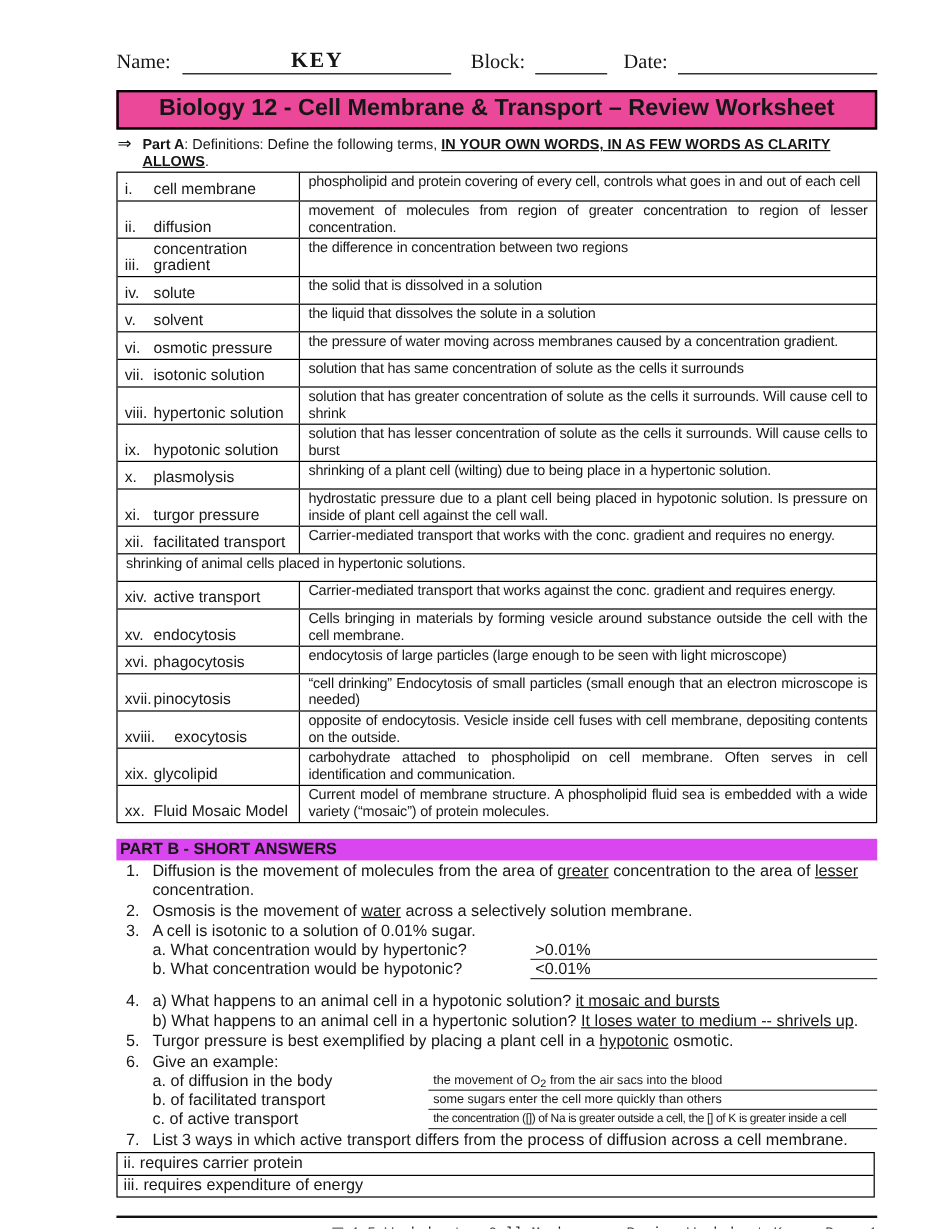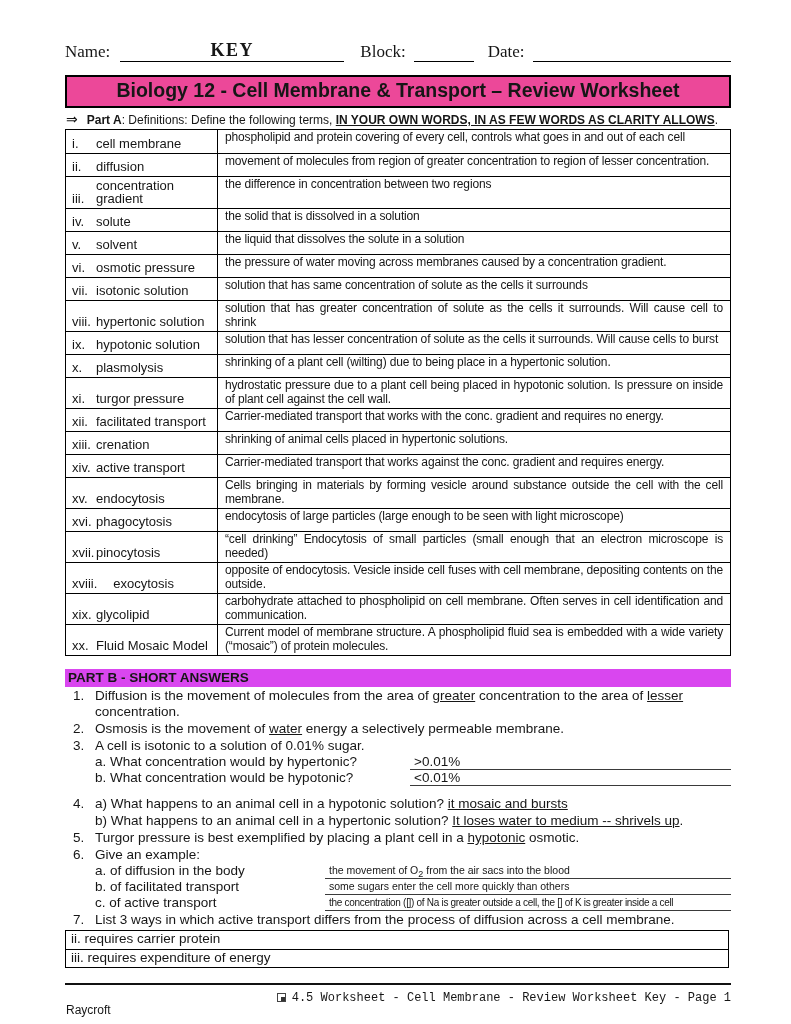--- a/index.html
+++ b/index.html
@@ -1,18 +1,18 @@
 <!DOCTYPE html>
 <html><head>
 <meta charset="utf-8">
 <style>
   * { box-sizing: border-box; margin: 0; padding: 0; }
   html,body { background:#ffffff; }
   body { width:791px; height:1024px; overflow:hidden; font-family:"Liberation Sans",sans-serif; color:#161616; }
-  .page { width:791px; height:836px; padding:36px 60px 0 65px; }
+  .page { width:791px; height:836px; padding:36px 60px 0 97px; }
 
   
   .hdr { display:flex; align-items:flex-end; font-family:"Liberation Serif",serif; font-size:17px; height:26px; }
   .hlabel { white-space:nowrap; }
   .hline { border-bottom:1.5px solid #000; height:24px; display:flex; align-items:flex-end; justify-content:center; }
   .name-line { width:224px; margin:0 16px 0 10px;text-align:right; }
   .key { font-weight:bold; font-size:18px; letter-spacing:1.5px; font-family:"Liberation Serif",serif; }
   .block-line { width:60px; margin:0 14px 0 8px; }
   .date-line { flex:1; margin-left:8px; }
 
@@ -163,24 +163,20 @@
         <div class="tc-def">hydrostatic pressure due to a plant cell being placed in hypotonic solution.  Is pressure on inside of plant cell against the cell wall.</div>
       </div>
     <div class="trow">
         <div class="tc-term">
           <span class="tnum">xii.</span>
           <span class="tterm">facilitated transport</span>
         </div>
         <div class="tc-def">Carrier-mediated transport that works with the conc. gradient and requires no energy.</div>
       </div>
     <div class="trow">
-        <div class="tc-term">
-          <span class="tnum">xiii.</span>
-          <span class="tterm">crenation</span>
-        </div>
         <div class="tc-def">shrinking of animal cells placed in hypertonic solutions.</div>
       </div>
     <div class="trow">
         <div class="tc-term">
           <span class="tnum">xiv.</span>
           <span class="tterm">active transport</span>
         </div>
         <div class="tc-def">Carrier-mediated transport that works against the conc. gradient and requires energy.</div>
       </div>
     <div class="trow">
@@ -229,21 +225,21 @@
 
   <div class="partb-head">PART B - SHORT ANSWERS</div>
 
   <div class="q">
     <span class="qnum">1.</span>
     <div class="qtext"><span>Diffusion is the movement of molecules from the area of </span><span class="u">greater</span><span> concentration to the area of </span><span class="u">lesser</span><span> concentration.</span></div>
   </div>
 
   <div class="q">
     <span class="qnum">2.</span>
-    <div class="qtext"><span>Osmosis is the movement of </span><span class="u">water</span><span> energy a selectively permeable membrane.</span></div>
+    <div class="qtext"><span>Osmosis is the movement of </span><span class="u">water</span><span> across a selectively solution membrane.</span></div>
   </div>
 
   <div class="q">
     <span class="qnum">3.</span>
     <div class="qtext">A cell is isotonic to a solution of 0.01% sugar.</div>
   </div>
   <div class="sub">
     <span class="sublabel3">a. What concentration would by hypertonic?</span>
     <span class="subans">&gt;0.01%</span>
   </div>

